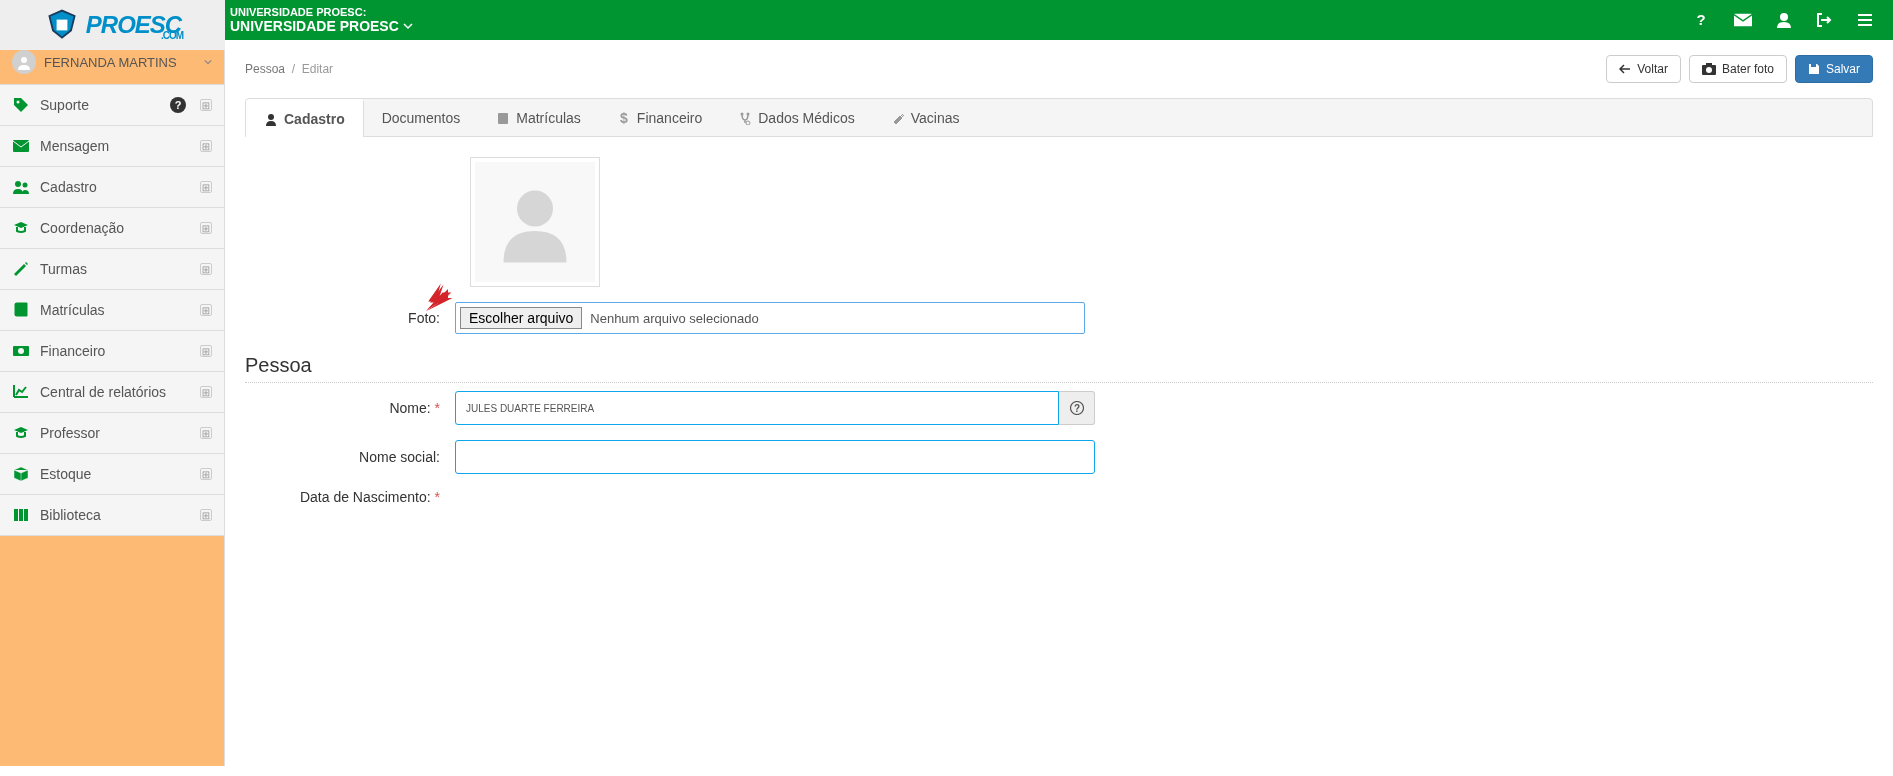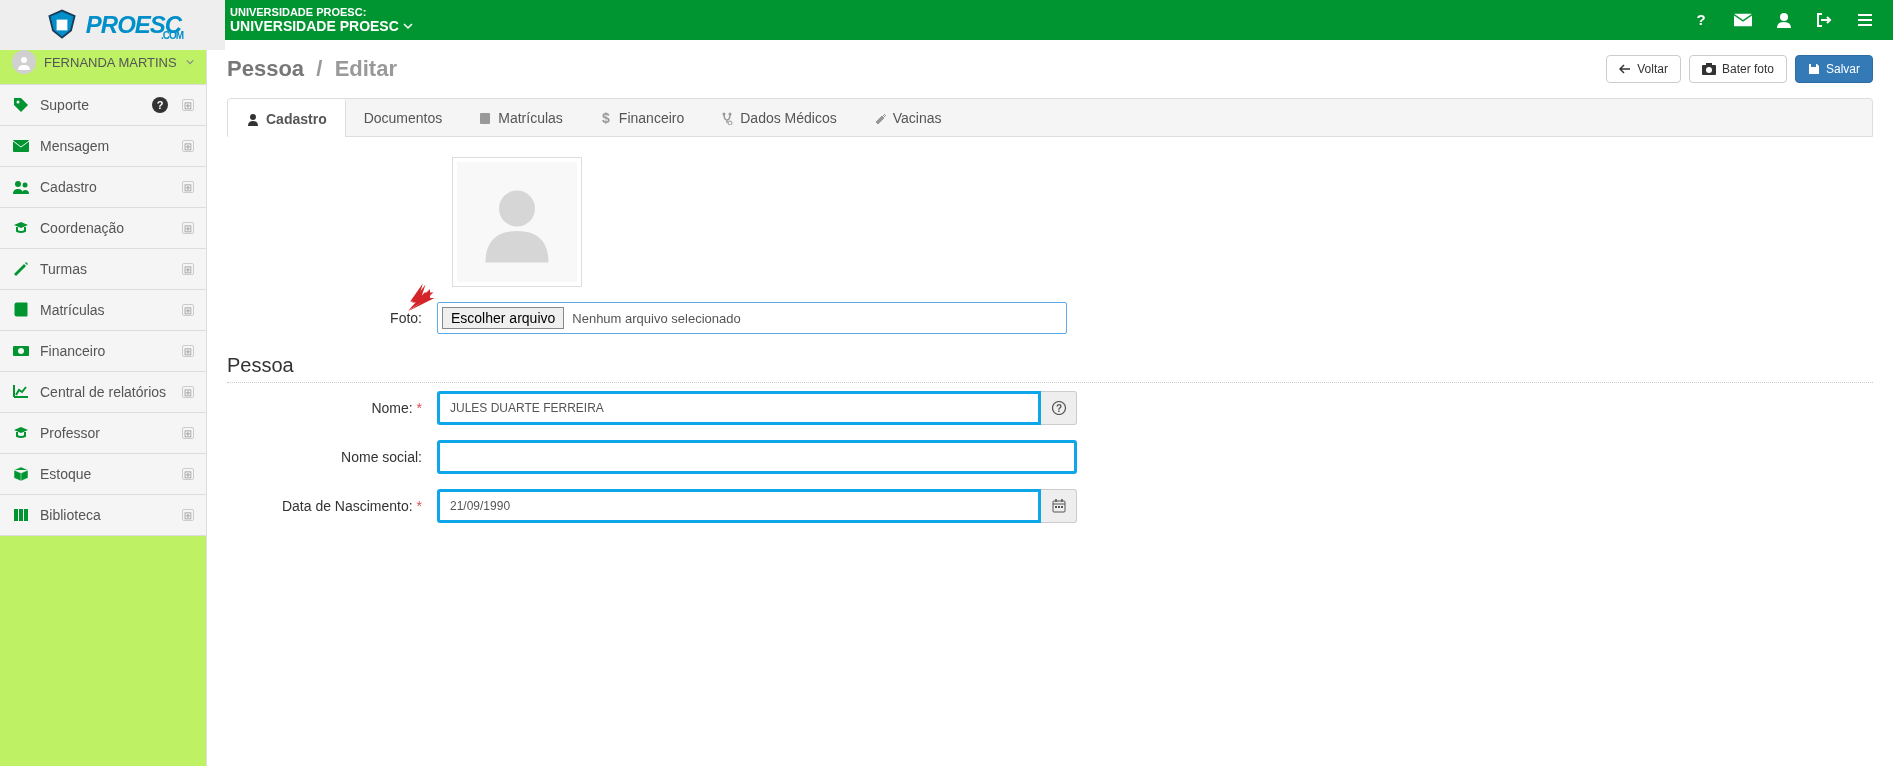--- a/index.html
+++ b/index.html
@@ -8,54 +8,54 @@
 .topbar .org-label { font-size: 11px; font-weight: bold; }
 .topbar .org-name { font-size: 14px; font-weight: bold; }
 .topbar .right-icons { margin-left: auto; display: flex; gap: 25px; align-items: center; }
 .topbar .right-icons svg { fill: #fff; cursor: pointer; }
 .logo-wrap { position: absolute; left: 0; top: 0; height: 50px; width: 225px; background: #eee; display: flex; align-items: center; justify-content: center; }
 .logo-text { font-size: 24px; font-weight: 800; font-style: italic; color: #008fc8; letter-spacing: -1px; position: relative; }
 .logo-text .com { font-size: 10px; position: absolute; bottom: -2px; right: -2px; font-style: normal; }
 .logo-icon { width: 36px; height: 36px; margin-right: 6px; }
 
 .layout { display: flex; }
-.sidebar { width: 207px; background: #bef264; min-height: 726px; border-right: 1px solid #ddd; }
+.sidebar { width: 225px; background: #fdba74; min-height: 726px; border-right: 1px solid #ddd; }
 .user-row { padding: 10px 12px; display: flex; align-items: center; gap: 8px; border-bottom: 1px solid #ddd; }
 .avatar-sm { width: 24px; height: 24px; border-radius: 50%; background: #d0d0d0; display: flex; align-items: center; justify-content: center; }
 .avatar-sm svg { fill: #fff; }
 .user-row .uname { font-size: 13px; color: #555; flex: 1; }
 .menu-item { padding: 11px 12px; border-bottom: 1px solid #ddd; display: flex; align-items: center; gap: 10px; cursor: pointer; background: #f5f5f5; position: relative; }
 .menu-item .mi-icon { width: 18px; display: flex; justify-content: center; }
 .menu-item .mi-icon svg { fill: #009530; }
 .menu-item .mi-label { color: #555; font-size: 14px; flex: 1; }
 .menu-item .mi-plus { font-size: 10px; color: #999; margin-left: 4px; border: 1px solid #ccc; border-radius: 2px; width: 12px; height: 12px; display: flex; align-items: center; justify-content: center; }
 .menu-item .mi-help { width: 16px; height: 16px; border-radius: 50%; background: #333; color: #fff; font-size: 11px; display: flex; align-items: center; justify-content: center; font-weight: bold; }
 
 .main { flex: 1; padding: 15px 20px 40px 20px; }
 .page-header { display: flex; align-items: center; margin-bottom: 15px; }
-.breadcrumb { font-size: 22px; color: #999; font-weight: 700; }
+.breadcrumb { font-size: 12px; color: #999; font-weight: 400; }
 .breadcrumb .bc-main { color: #777; }
 .header-actions { margin-left: auto; display: flex; gap: 8px; }
 .btn { padding: 6px 12px; border: 1px solid #ccc; background: #fff; border-radius: 4px; cursor: pointer; font-size: 12px; color: #333; display: inline-flex; align-items: center; gap: 6px; }
 .btn-primary { background: #337ab7; border-color: #2e6da4; color: #fff; }
 
 .tabs { display: flex; border-bottom: 1px solid #ddd; background: #f5f5f5; border-radius: 4px 4px 0 0; border: 1px solid #ddd; }
 .tab { padding: 10px 18px; color: #555; cursor: pointer; display: flex; align-items: center; gap: 6px; font-size: 14px; }
 .tab.active { background: #fff; border-top: 2px solid #fff; margin-bottom: -1px; border-left: 1px solid #ddd; border-right: 1px solid #ddd; border-radius: 4px 4px 0 0; color: #555; font-weight: bold; }
 .tab.active:first-child { border-left: none; }
 .tab svg { fill: #999; }
 .tab.active svg { fill: #333; }
 
 .section { margin-top: 20px; }
 .section-title { font-size: 20px; color: #333; margin-bottom: 8px; border-bottom: 1px dotted #ccc; padding-bottom: 5px; }
 .form-row { display: flex; align-items: center; margin-bottom: 15px; }
 .form-label { width: 210px; text-align: right; padding-right: 15px; color: #333; font-size: 14px; }
 .form-label .req { color: #d9534f; }
 .form-control-wrap { flex: 1; max-width: 640px; display: flex; }
-.form-control { flex: 1; height: 34px; border: 3px solid #0ea5e9; border-radius: 3px; padding: 5px 10px; font-size: 12px; color: #555; }
+.form-control { flex: 1; height: 34px; border: 1px solid #0ea5e9; border-radius: 3px; padding: 5px 10px; font-size: 10px; color: #555; }
 .input-addon { width: 36px; height: 34px; border: 1px solid #ccc; border-left: none; background: #eee; display: flex; align-items: center; justify-content: center; border-radius: 0 3px 3px 0; }
 .input-addon svg { fill: #555; }
 .form-control.with-addon { border-radius: 3px 0 0 3px; }
 
 .photo-box { width: 130px; height: 130px; border: 1px solid #ddd; padding: 4px; background: #fff; margin-left: 225px; margin-bottom: 15px; position: relative; }
 .photo-placeholder { width: 100%; height: 100%; background: #f8f8f8; display: flex; align-items: center; justify-content: center; }
 .photo-placeholder svg { fill: #d6d6d6; }
 
 .file-row { display: flex; align-items: center; }
 .file-input-visual { border: 1px solid #5da9e8; padding: 4px; display: flex; align-items: center; gap: 8px; border-radius: 2px; flex: 1; max-width: 630px; }
@@ -355,31 +355,17 @@
 
       <div class="form-row">
         <div class="form-label">Nome social:</div>
         <div class="form-control-wrap">
           <input class="form-control" value="" style="">
         </div>
       </div>
 
       <div class="form-row">
         <div class="form-label"><span>Data de Nascimento:</span> <span class="req">*</span></div>
-        <div class="form-control-wrap">
-          <input class="form-control with-addon" value="21/09/1990" style="">
-          <div class="input-addon">
-            <svg width="14" height="14" viewBox="0 0 14 14">
-                <rect x="1" y="2" width="12" height="11" rx="1" fill="none" stroke="#555"></rect>
-                <line x1="1" y1="5" x2="13" y2="5" stroke="#555"></line>
-                <line x1="4" y1="0" x2="4" y2="3" stroke="#555" stroke-width="1.5"></line>
-                <line x1="10" y1="0" x2="10" y2="3" stroke="#555" stroke-width="1.5"></line>
-                <rect x="3" y="7" width="2" height="2" fill="#555"></rect>
-                <rect x="6" y="7" width="2" height="2" fill="#555"></rect>
-                <rect x="9" y="7" width="2" height="2" fill="#555"></rect>
-              </svg>
-          </div>
-        </div>
       </div>
 
     </div>
   </div>
 </div>
 
 </body></html>

